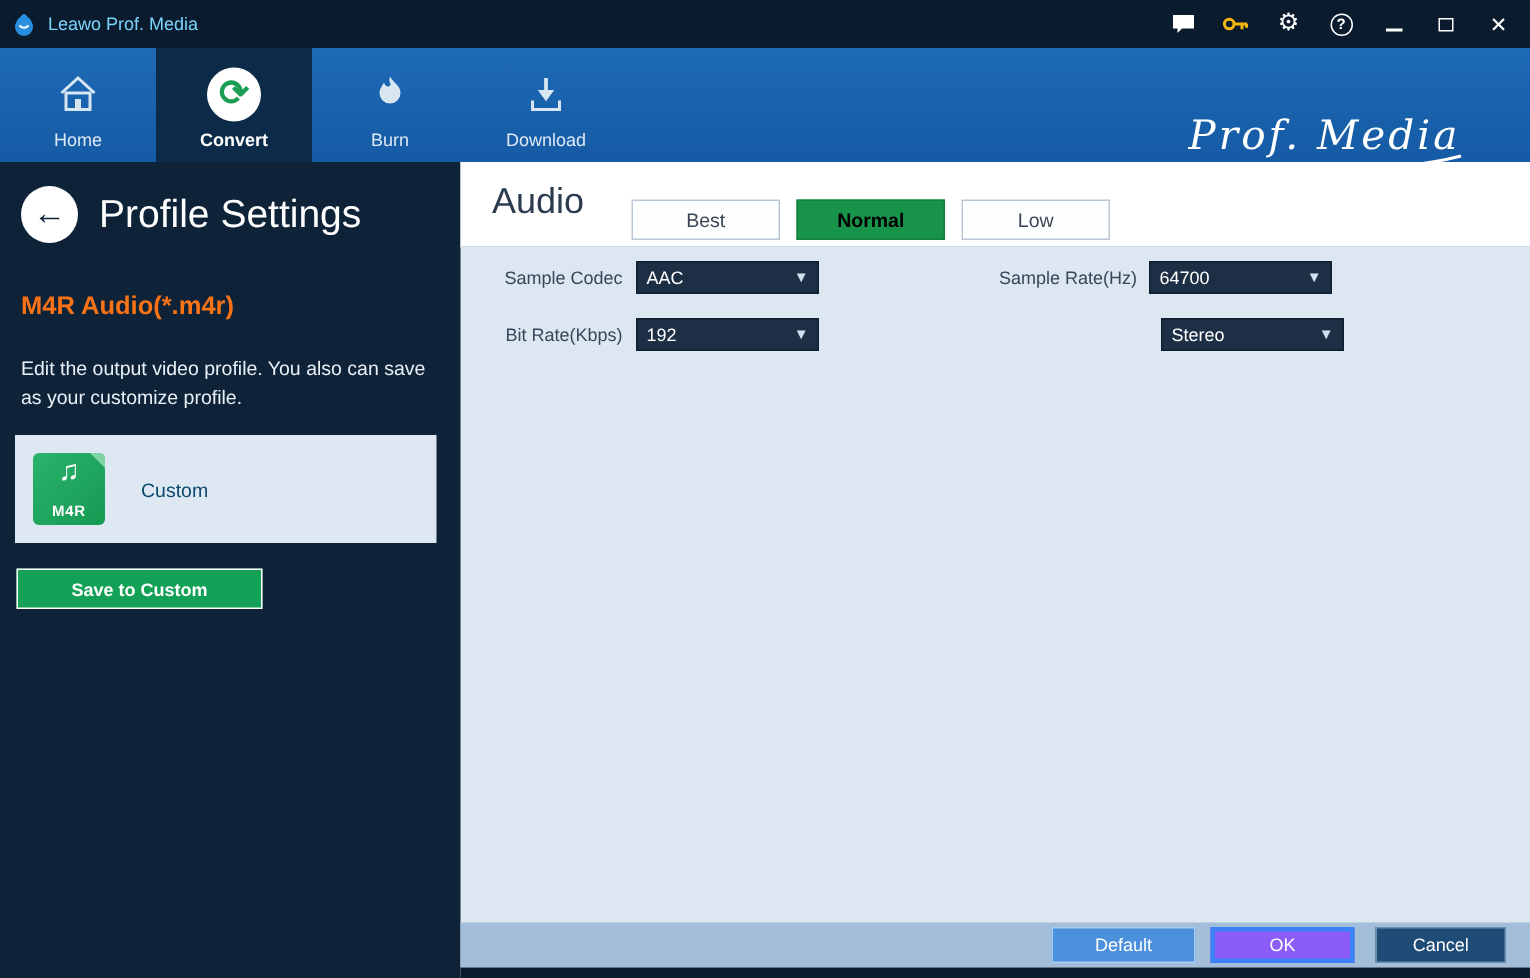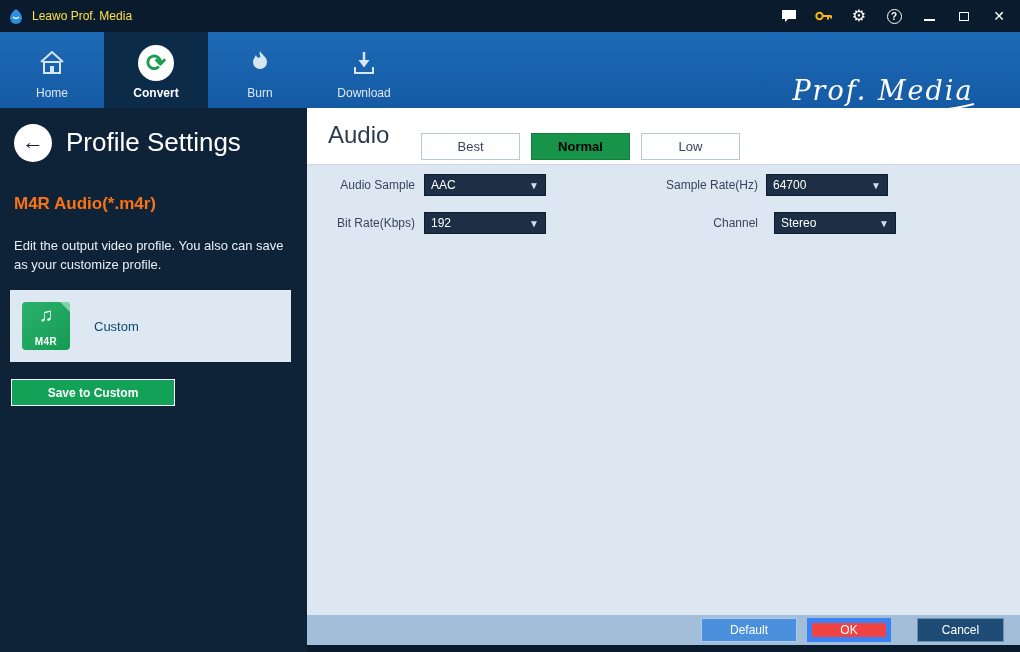--- a/index.html
+++ b/index.html
@@ -4,21 +4,21 @@
 <style>
   * { margin:0; padding:0; box-sizing:border-box; }
   html,body { width:1020px; height:652px; overflow:hidden; }
   body { font-family:"Liberation Sans", sans-serif; }
   #app { position:relative; width:1020px; height:652px; background:#0f2338; }
 
   
   .titlebar { position:absolute; left:0; top:0; width:1020px; height:32px;
     background:#0a1b2d; display:flex; align-items:center; }
   .tb-left { display:flex; align-items:center; gap:8px; padding-left:8px; }
-  .app-title { color:#fde047; font-size:12px; }
+  .app-title { color:#7dd3fc; font-size:12px; }
   .tb-right { margin-left:auto; display:flex; align-items:center; gap:17px; padding-right:12px; }
   .tb-ico { width:18px; height:18px; display:flex; align-items:center; justify-content:center;
     color:#ffffff; font-size:14px; cursor:default; }
   .help-circ { width:15px; height:15px; border:1.4px solid #fff; border-radius:50%;
     display:flex; align-items:center; justify-content:center; font-size:10px; font-weight:bold; color:#fff; }
   .win-min-bar { width:11px; height:2px; background:#fff; margin-top:8px; }
   .win-max-box { width:10px; height:9px; border:1.5px solid #fff; }
   .gear-glyph { font-size:16px; line-height:16px; }
 
   
@@ -89,21 +89,21 @@
   .dd-rate     { left:459px; top:66px; }
   .lbl-bitrate { left:0;   top:104px; width:108px; }
   .dd-bitrate  { left:117px; top:104px; }
   .lbl-channel { left:300px; top:104px; width:151px; }
   .dd-channel  { left:467px; top:104px; }
 
   .footer { position:absolute; left:0; top:507px; width:713px; height:30px; background:#a3bed8; }
   .f-btn { position:absolute; top:3px; height:24px; color:#ffffff; font-size:12px;
     display:flex; align-items:center; justify-content:center; cursor:pointer; }
   .f-default { left:394px; width:96px; background:#4a90dd; border:1px solid #a9ccf2; }
-  .f-ok      { left:500px; width:84px; background:#ef4444; border:5px solid #3b82f6; }
+  .f-ok      { left:500px; width:96px; background:#8b5cf6; border:3px solid #3b82f6; }
   .f-cancel  { left:610px; width:87px; background:#1f4c77; border:1px solid #6d8fae; }
   .bottom-strip { position:absolute; left:0; top:537px; width:713px; height:7px; background:#0a1b2d; }
 
   svg { display:block; }
 </style>
 </head>
 <body>
 
 <div id="app">
 
@@ -216,39 +216,38 @@
   </div>
 
   <div class="main">
     <div class="main-header">
       <span class="audio-title">Audio</span>
       <div class="q-btn best">Best</div>
       <div class="q-btn normal">Normal</div>
       <div class="q-btn low">Low</div>
     </div>
 
-    <span class="field-label lbl-codec">Audio Sample</span>
+    <span class="field-label lbl-codec">Sample Codec</span>
     <div class="dropdown dd-codec">
       <span>AAC</span>
       <span class="dd-chevron">▼</span>
     </div>
 
     <span class="field-label lbl-rate">Sample Rate(Hz)</span>
     <div class="dropdown dd-rate">
       <span>64700</span>
       <span class="dd-chevron">▼</span>
     </div>
 
     <span class="field-label lbl-bitrate">Bit Rate(Kbps)</span>
     <div class="dropdown dd-bitrate">
       <span>192</span>
       <span class="dd-chevron">▼</span>
     </div>
 
-    <span class="field-label lbl-channel">Channel</span>
     <div class="dropdown dd-channel">
       <span>Stereo</span>
       <span class="dd-chevron">▼</span>
     </div>
 
     <div class="footer">
       <div class="f-btn f-default">Default</div>
       <div class="f-btn f-ok">OK</div>
       <div class="f-btn f-cancel">Cancel</div>
     </div>

